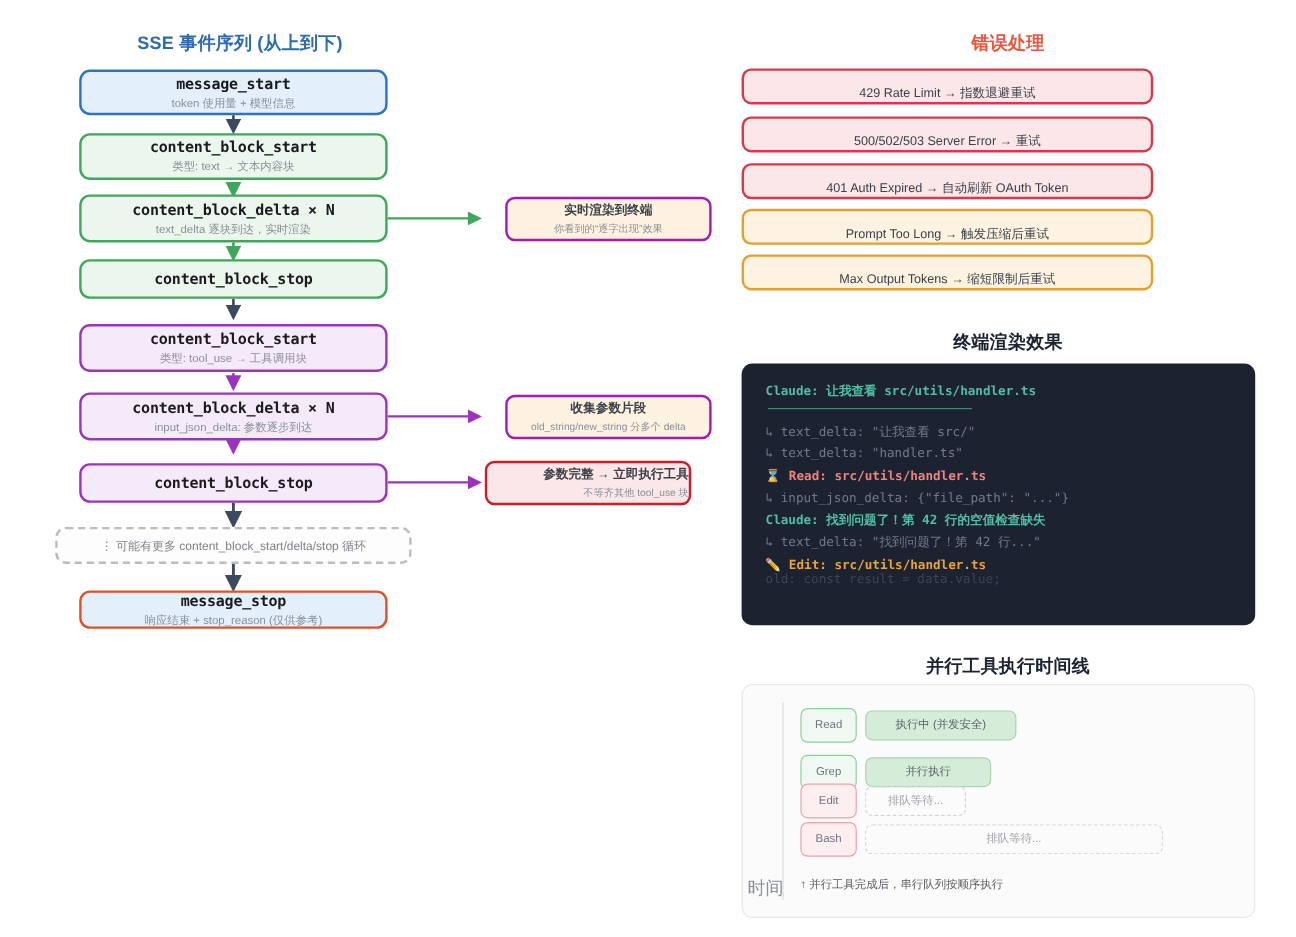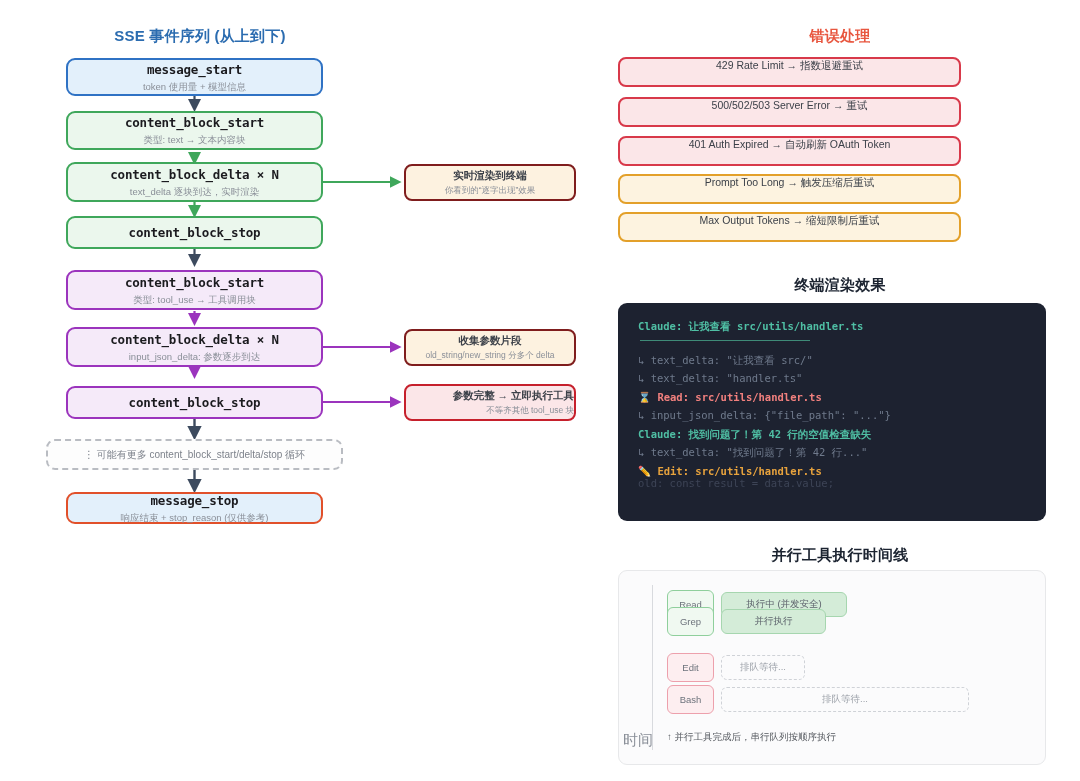--- a/index.html
+++ b/index.html
@@ -77,37 +77,37 @@
     position: absolute;
     left: 404px;
     width: 172px;
     border-radius: 8px;
     display: flex; flex-direction: column;
     align-items: center; justify-content: center;
     text-align: center;
   }
   .nb-title { font-size: 10.5px; font-weight: bold; color: #3c4149; line-height: 1.25; }
   .nb-sub   { font-size: 8.5px; color: #8a8f98; margin-top: 3px; line-height: 1.2; }
-  .nb-orange { background: #fdf2e0; border: 2px solid #7f1d1d; }
+  .nb-orange { background: #fdf2e0; border: 2px solid #a21caf; margin-left: 17px; }
   .nb-red    { background: #fbe6e8; border: 2px solid #c6202c; align-items: flex-end; }
 
   
   #flow-svg { position: absolute; left: 0; top: 0; width: 600px; height: 781px; pointer-events: none; }
 
   
   #right-col { position: absolute; left: 600px; top: 0; width: 480px; height: 781px; }
 
   #err-title { position: absolute; left: 0; top: 27px; width: 480px; color: #e8563f; }
   .err-box {
     position: absolute;
     left: 18px;
     width: 343px;
     height: 30px;
     border-radius: 8px;
-    display: flex; align-items: flex-start; justify-content: center;
+    display: flex; align-items: flex-end; justify-content: center;
     font-size: 10.5px;
     color: #3c4149;
   }
   .err-red    { background: #fbe6e8; border: 2px solid #d8394a; }
   .err-yellow { background: #fdf3e0; border: 2px solid #e3a02a; }
 
   #term-title { position: absolute; left: 0; top: 276px; width: 480px; color: #1b2330; }
   #terminal {
     position: absolute;
     left: 18px; top: 303px;
@@ -310,21 +310,21 @@
 
   <div id="timeline-card">
     <div id="tl-axis"></div>
     <div id="tl-axis-label">时间</div>
 
     <div class="tl-row" style="top:19px;width:330px;">
       <div class="tl-chip chip-green">Read</div>
       <div class="tl-bar bar-green" style="left:54px;width:126px;">执行中 (并发安全)</div>
     </div>
 
-    <div class="tl-row" style="top:36px;width:330px;">
+    <div class="tl-row" style="top:58px;width:330px;">
       <div class="tl-chip chip-green">Grep</div>
       <div class="tl-bar bar-green" style="left:54px;width:105px;">并行执行</div>
     </div>
 
     <div class="tl-row" style="top:82px;width:330px;">
       <div class="tl-chip chip-red">Edit</div>
       <div class="tl-bar bar-dash" style="left:54px;width:84px;">排队等待...</div>
     </div>
 
     <div class="tl-row" style="top:114px;width:330px;">

